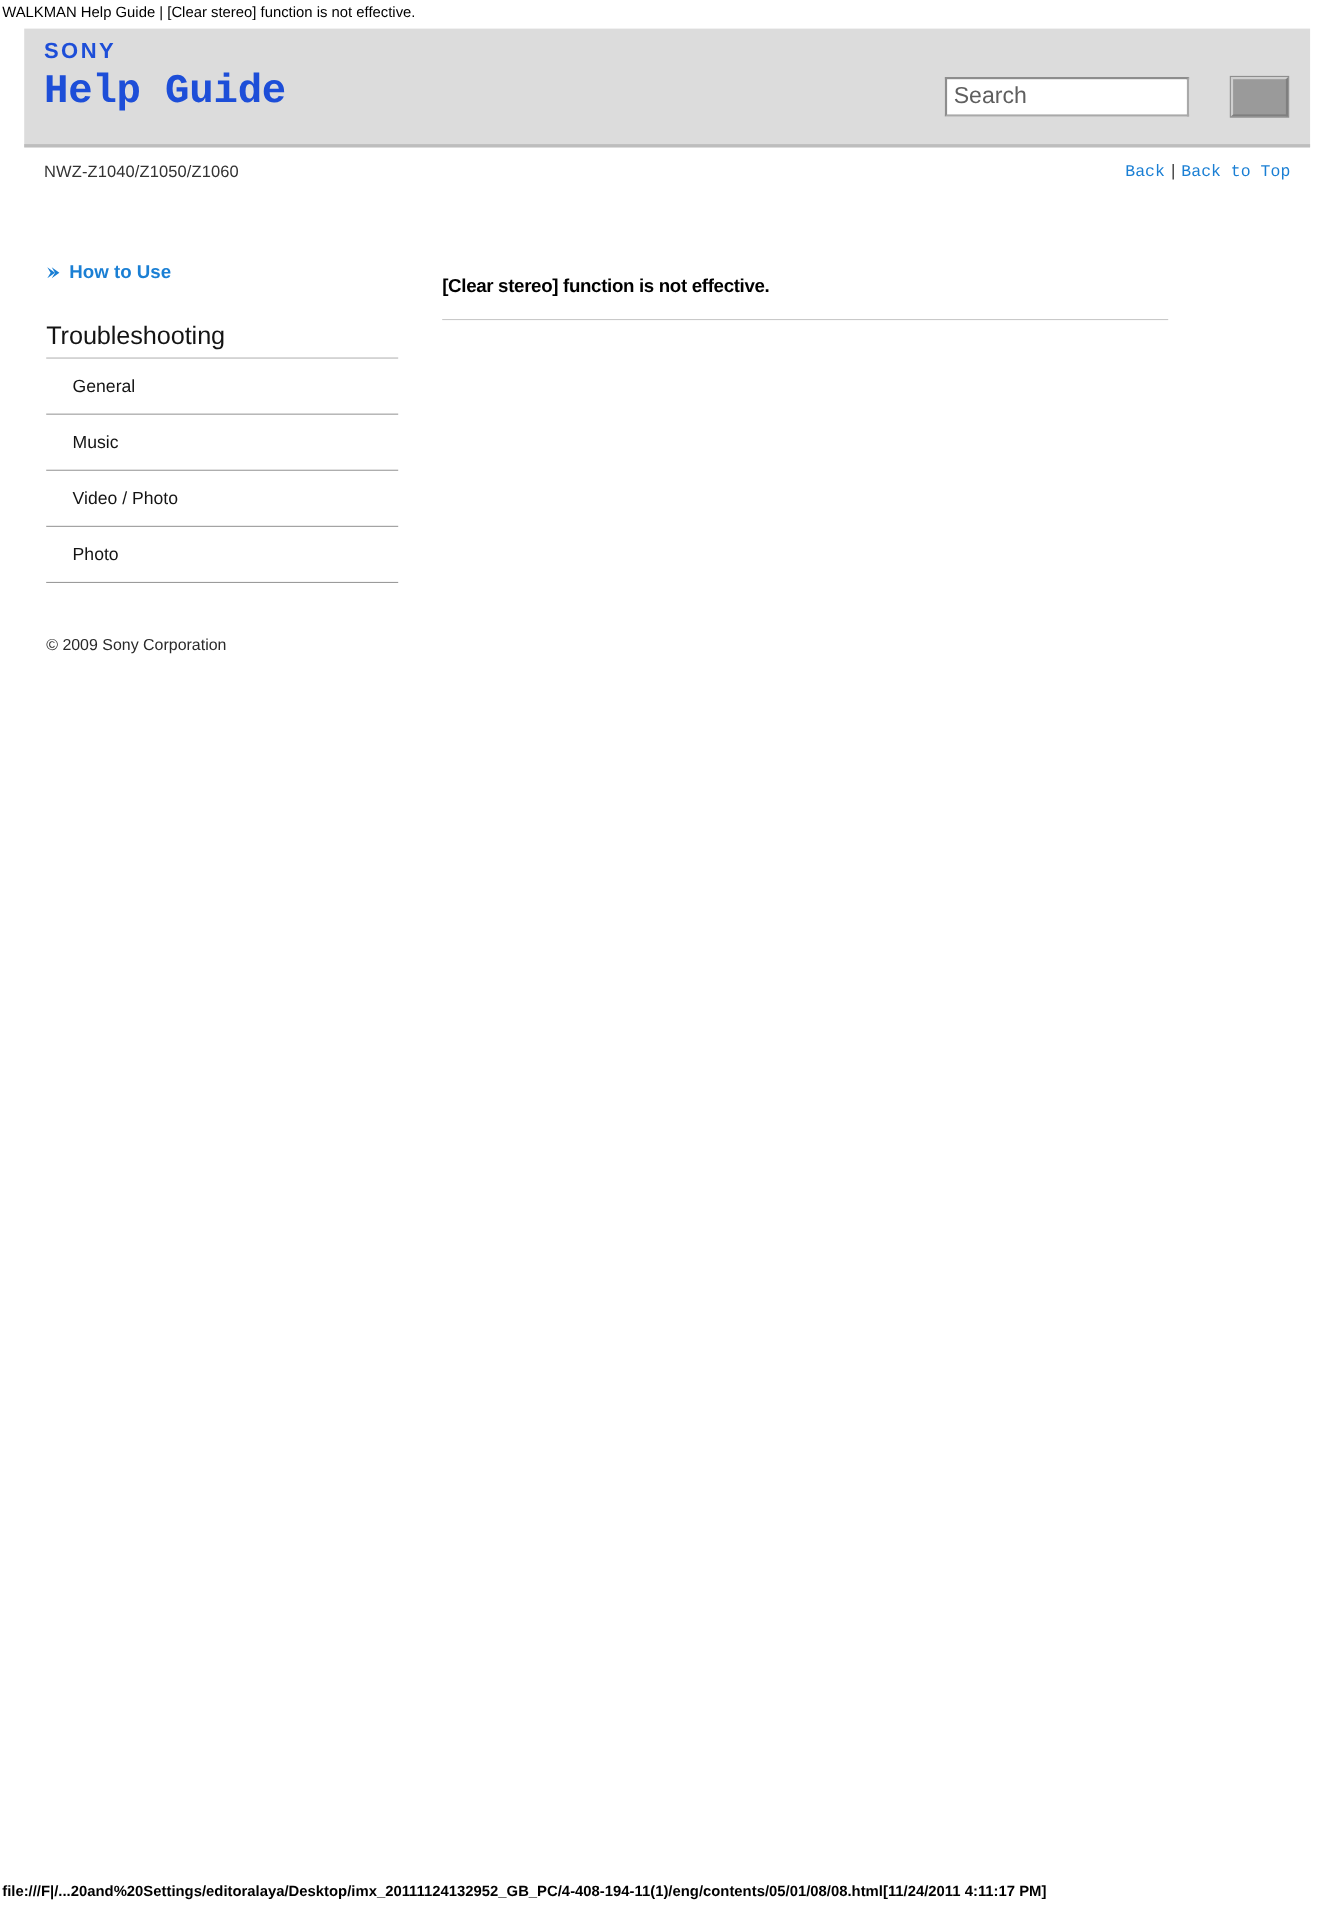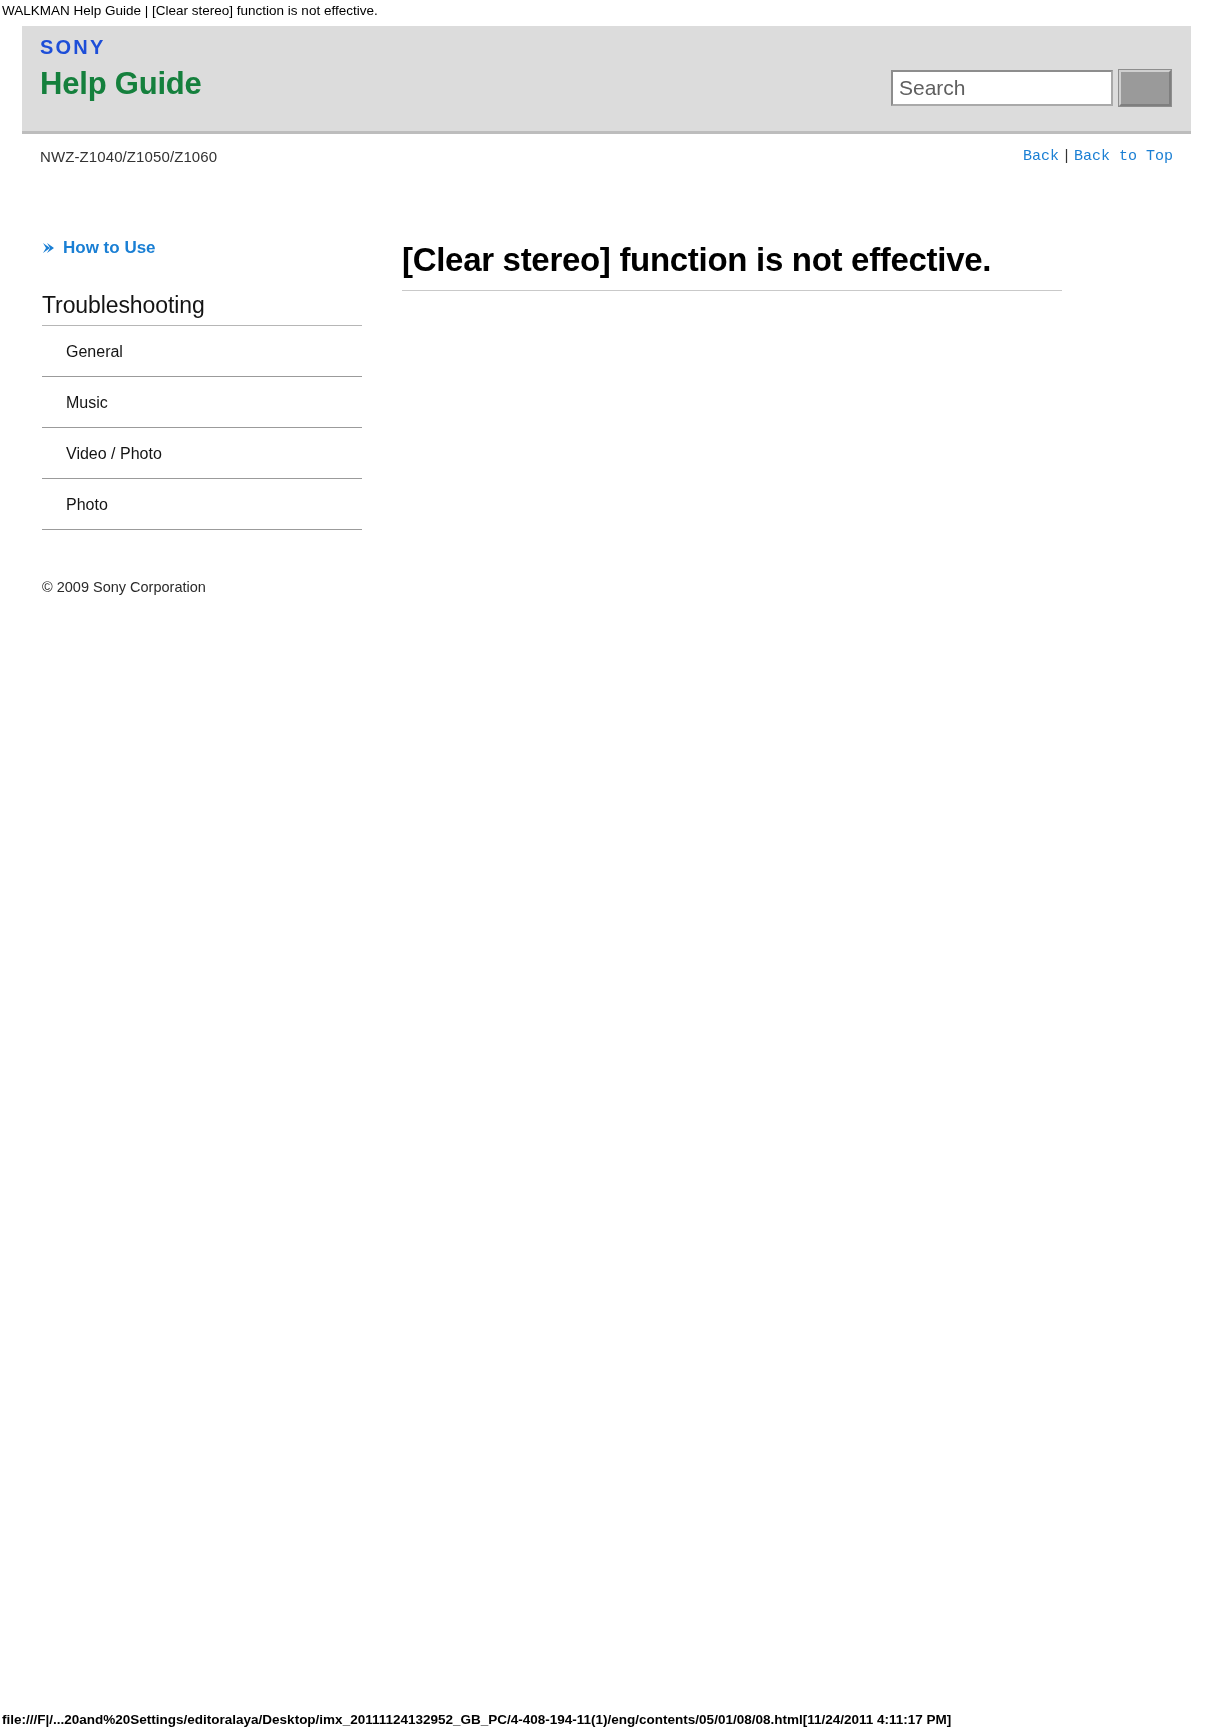--- a/index.html
+++ b/index.html
@@ -57,34 +57,36 @@
   }
   .sony-logo {
     font-family: Liberation Sans, sans-serif;
     font-weight: 700;
     font-size: 20px;
     letter-spacing: 2.2px;
     color: #1d4ed8;
     line-height: 28px;
   }
   .help-guide-title {
-    font-size: 31px;
+    font-size: 37px;
     font-weight: 700;
     line-height: 42px;
-    color: #15803d;
+    color: #1d4ed8;
     margin-top: 2px;
     letter-spacing: -0.2px;
+    font-family: Liberation Mono, monospace;
   }
 
   .search-area {
     position: absolute;
     right: 20px;
     top: 44px;
     display: flex;
     align-items: flex-start;
+    gap: 32px;
   }
   .search-input {
     width: 222px;
     height: 36px;
     box-sizing: border-box;
     font-family: "Liberation Sans", "DejaVu Sans", sans-serif;
     font-size: 21px;
     color: #111;
     padding: 2px 6px;
     background: #ffffff;
@@ -206,21 +208,21 @@
 
   
   .content {
     position: absolute;
     left: 402px;
     top: 0;
     width: 660px;
   }
   .content h1 {
     margin: 18px 0 0 0;
-    font-size: 33px;
+    font-size: 17px;
     font-weight: 700;
     color: #000000;
     line-height: 32px;
     letter-spacing: -0.3px;
   }
   .content .body-block {
     margin-top: 32px;
     padding-left: 28px;
   }
   .content p {

